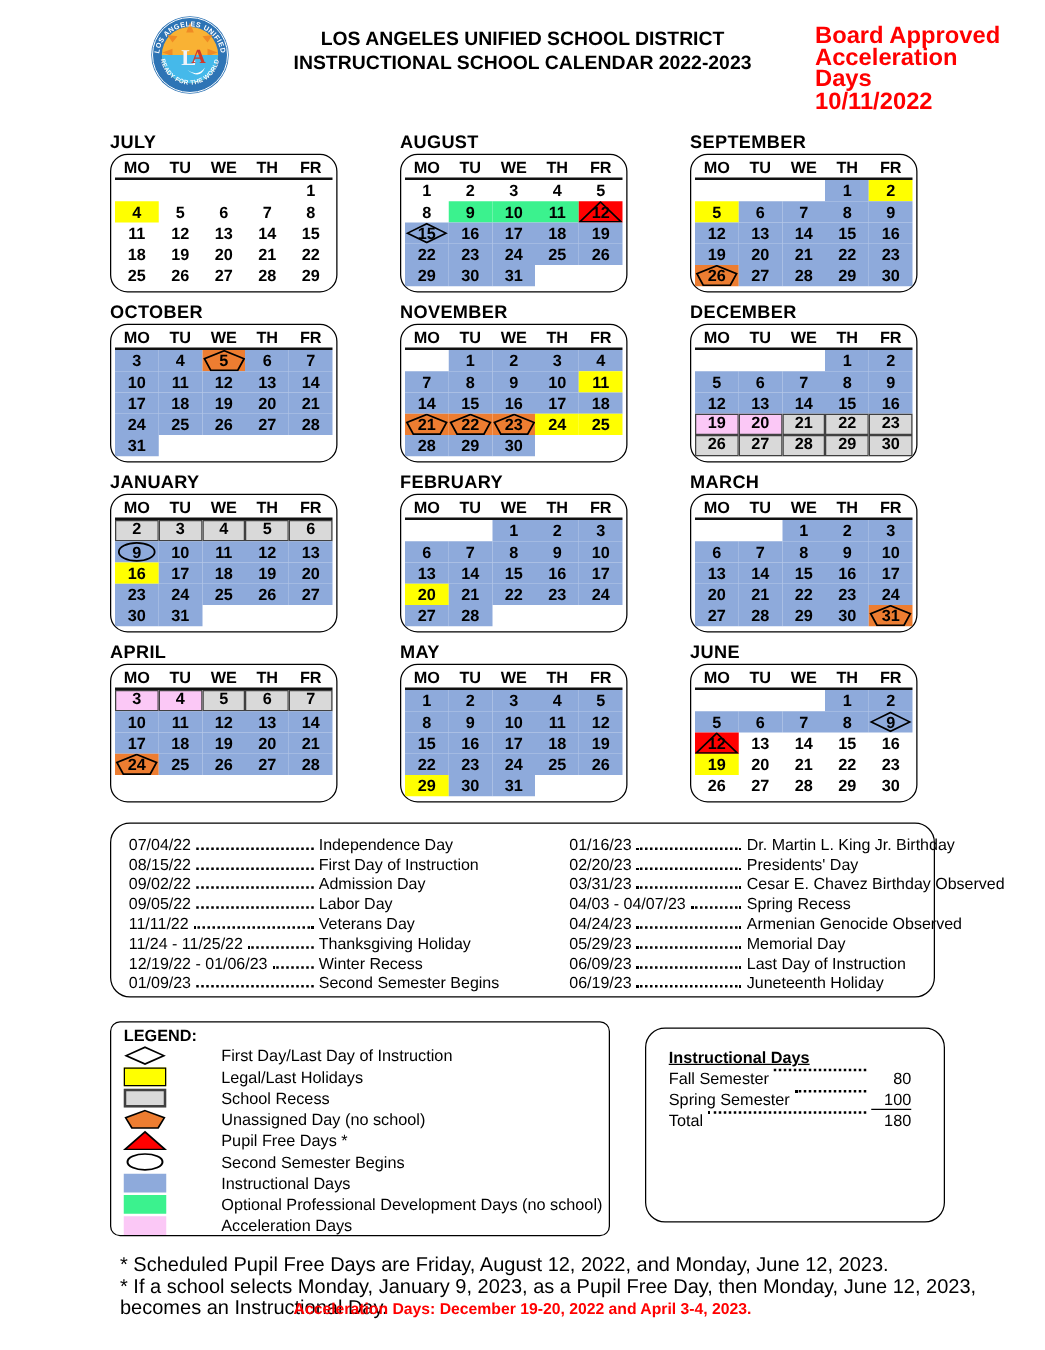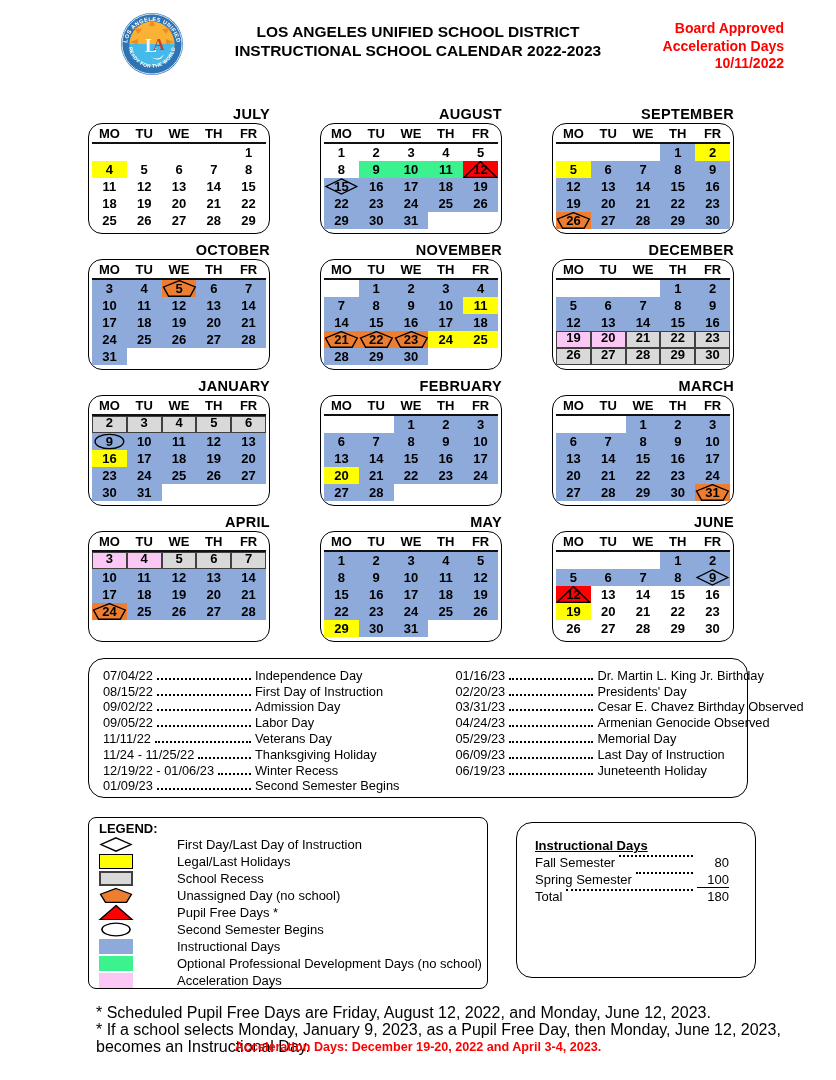--- a/index.html
+++ b/index.html
@@ -2,26 +2,26 @@
 <html style="--instructional: #8EAADB; --holiday: #FFFF00; --pd: #3BF28E; --accel: #FBC8F6; --unassigned: #ED7D31; --pupil_free: #FF0000; --recess: #D9D9D9; --accent_red: #FF0000;"><head>
 <meta charset="utf-8">
 <style>
   * { margin:0; padding:0; box-sizing:border-box; }
   body { background:#fff; font-family:"Liberation Sans", sans-serif; color:#000; }
   .page { position:relative; width:836px; height:1080px; background:#fff; overflow:hidden; }
 
   
   .logo { position:absolute; left:120px; top:12px; width:64px; height:64px; }
   .title-block { position:absolute; left:0; right:0; top:22px; text-align:center; font-weight:bold; font-size:15.5px; line-height:19px; }
-  .board-block { position:absolute; right:52px; top:20px; width:162px; text-align:right; font-weight:bold; font-size:14px; line-height:17.5px; color:var(--accent_red); }
+  .board-block { position:absolute; right:22px; top:20px; width:162px; text-align:left; font-weight:bold; font-size:19px; line-height:17.5px; color:var(--accent_red); }
 
   
   .cal-grid { position:absolute; left:88px; top:106px; display:grid; grid-template-columns:repeat(3,182px); column-gap:50px; row-gap:8px; }
   .month { width:182px; }
-  .mtitle { text-align:right; font-weight:bold; font-size:14.5px; line-height:17px; letter-spacing:0.3px; }
+  .mtitle { text-align:left; font-weight:bold; font-size:14.5px; line-height:17px; letter-spacing:0.3px; }
   .mbox { border:1.6px solid #000; border-radius:14px; padding:2px 3px 4px 3px; overflow:hidden; background:#fff; }
   .dowrow { display:grid; grid-template-columns:repeat(5,1fr); border-bottom:2.2px solid #111; }
   .dow { text-align:center; font-weight:bold; font-size:13px; line-height:16px; }
   .wk { display:grid; grid-template-columns:repeat(5,1fr); height:17px; }
   .cell { position:relative; text-align:center; font-weight:bold; font-size:13px; line-height:17px; }
   .cell span { position:relative; z-index:2; }
   .cell svg { position:absolute; left:0; top:0; width:100%; height:100%; z-index:1; }
   .t-i { background:var(--instructional); }
   .t-h { background:var(--holiday); }
   .t-g { background:var(--pd); }
@@ -797,20 +797,27 @@
         </div>
         <div class="hrow">
      <span class="hdatewrap">
             <span class="hdate">03/31/23</span>
             <span class="lead"></span>
           </span>
      <span class="hlabel">Cesar E. Chavez Birthday Observed</span>
         </div>
         <div class="hrow">
      <span class="hdatewrap">
+            <span class="hdate">04/03 - 04/07/23</span>
+            <span class="lead"></span>
+          </span>
+     <span class="hlabel">Spring Recess</span>
+        </div>
+        <div class="hrow">
+     <span class="hdatewrap">
             <span class="hdate">04/24/23</span>
             <span class="lead"></span>
           </span>
      <span class="hlabel">Armenian Genocide Observed</span>
         </div>
         <div class="hrow">
      <span class="hdatewrap">
             <span class="hdate">05/29/23</span>
             <span class="lead"></span>
           </span>

